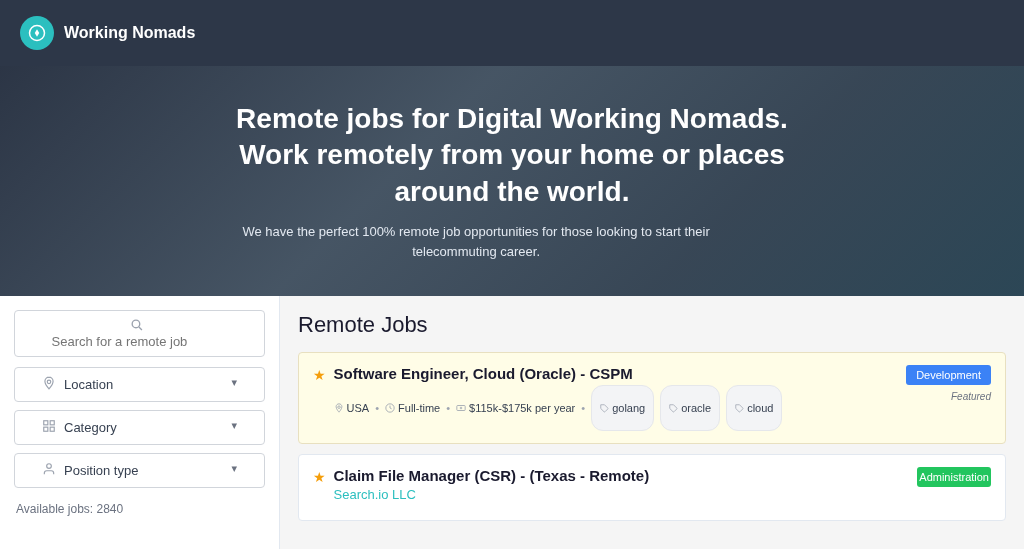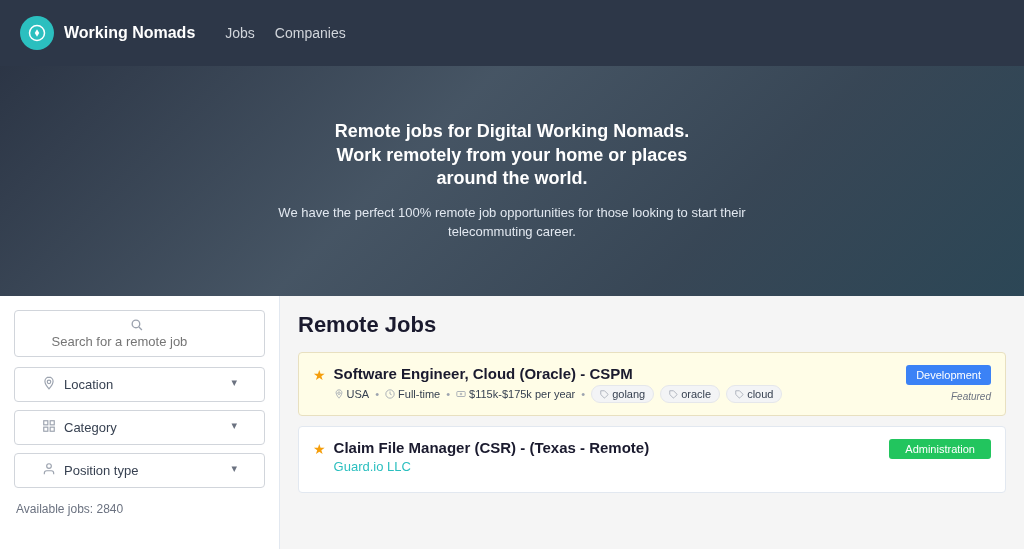--- a/index.html
+++ b/index.html
@@ -91,21 +91,21 @@
       background: linear-gradient(135deg, #2d3748 0%, #4a5a6a 40%, #3a4a5a 70%, #2d4a5a 100%);
       opacity: 0.9;
     }
     .hero-content {
       position: relative;
       z-index: 1;
       padding: 0 40px;
     }
     .hero-title {
       color: white;
-      font-size: 18px;
+      font-size: 28px;
       font-weight: 700;
       line-height: 1.3;
       margin-bottom: 12px;
     }
     .hero-subtitle {
       color: #e2e8f0;
       font-size: 13px;
       line-height: 1.5;
       max-width: 480px;
     }
@@ -180,21 +180,21 @@
     }
 
     
     .jobs-panel {
       flex: 1;
       padding: 16px 18px;
       overflow-y: auto;
     }
     .jobs-title {
       font-size: 22px;
-      font-weight: 700;
+      font-weight: 400;
       color: #1a1a2e;
       margin-bottom: 14px;
     }
     .job-card {
       background: white;
       border: 1px solid #e2e8f0;
       border-radius: 4px;
       padding: 12px 14px;
       margin-bottom: 10px;
       display: flex;
@@ -242,21 +242,21 @@
       color: #374151;
     }
     .tag-dot {
       color: #9ca3af;
       font-size: 11px;
     }
     .tag-pill {
       background: #f3f4f6;
       border: 1px solid #e5e7eb;
       border-radius: 12px;
-      padding: 2px 8px;
+      padding: 16px 8px;
       font-size: 11px;
       color: #374151;
       display: flex;
       align-items: center;
       gap: 3px;
     }
     .job-right {
       display: flex;
       flex-direction: column;
       align-items: flex-end;
@@ -267,21 +267,21 @@
       background: #3b82f6;
       color: white;
       padding: 4px 10px;
       border-radius: 3px;
       font-size: 11px;
       font-weight: 500;
     }
     .badge-administration {
       background: #22c55e;
       color: white;
-      padding: 4px 16px;
+      padding: 4px 2px;
       border-radius: 3px;
       font-size: 11px;
       font-weight: 500;
     }
     .featured-label {
       font-size: 10px;
       color: #6b7280;
       font-style: italic;
     }
   </style>
@@ -290,24 +290,20 @@
 
 <nav class="navbar">
   <div class="nav-brand">
     <div class="nav-logo">
       <svg width="18" height="18" viewBox="0 0 24 24" fill="none">
         <circle cx="12" cy="12" r="10" stroke="white" stroke-width="2"></circle>
         <path d="M12 7 L15 12 L12 17 L9 12 Z" fill="white"></path>
       </svg>
     </div>
     <span>Working Nomads</span>
-  </div>
-  <div class="nav-links">
-    <a class="nav-link">Jobs</a>
-    <a class="nav-link">Companies</a>
   </div>
 </nav>
 
 <div class="hero">
   <div class="hero-bg"></div>
   <div class="hero-content">
     <div class="hero-title">Remote jobs for Digital Working Nomads.<br>Work remotely from your home or places<br>around the world.</div>
     <div class="hero-subtitle">We have the perfect 100% remote job opportunities for those looking to start their telecommuting career.</div>
   </div>
 </div>
@@ -430,21 +426,21 @@
         <span class="badge-development">Development</span>
         <span class="featured-label">Featured</span>
       </div>
     </div>
 
     <div class="job-card">
       <div class="job-left">
         <span class="star-icon">★</span>
         <div class="job-info">
           <div class="job-title">Claim File Manager (CSR) - (Texas - Remote)</div>
-          <div class="job-company">Guard.io LLC</div>
+          <div class="job-company">Search.io LLC</div>
         </div>
       </div>
       <div class="job-right">
         <span class="badge-administration">Administration</span>
       </div>
     </div>
 
   </main>
 </div>
 

